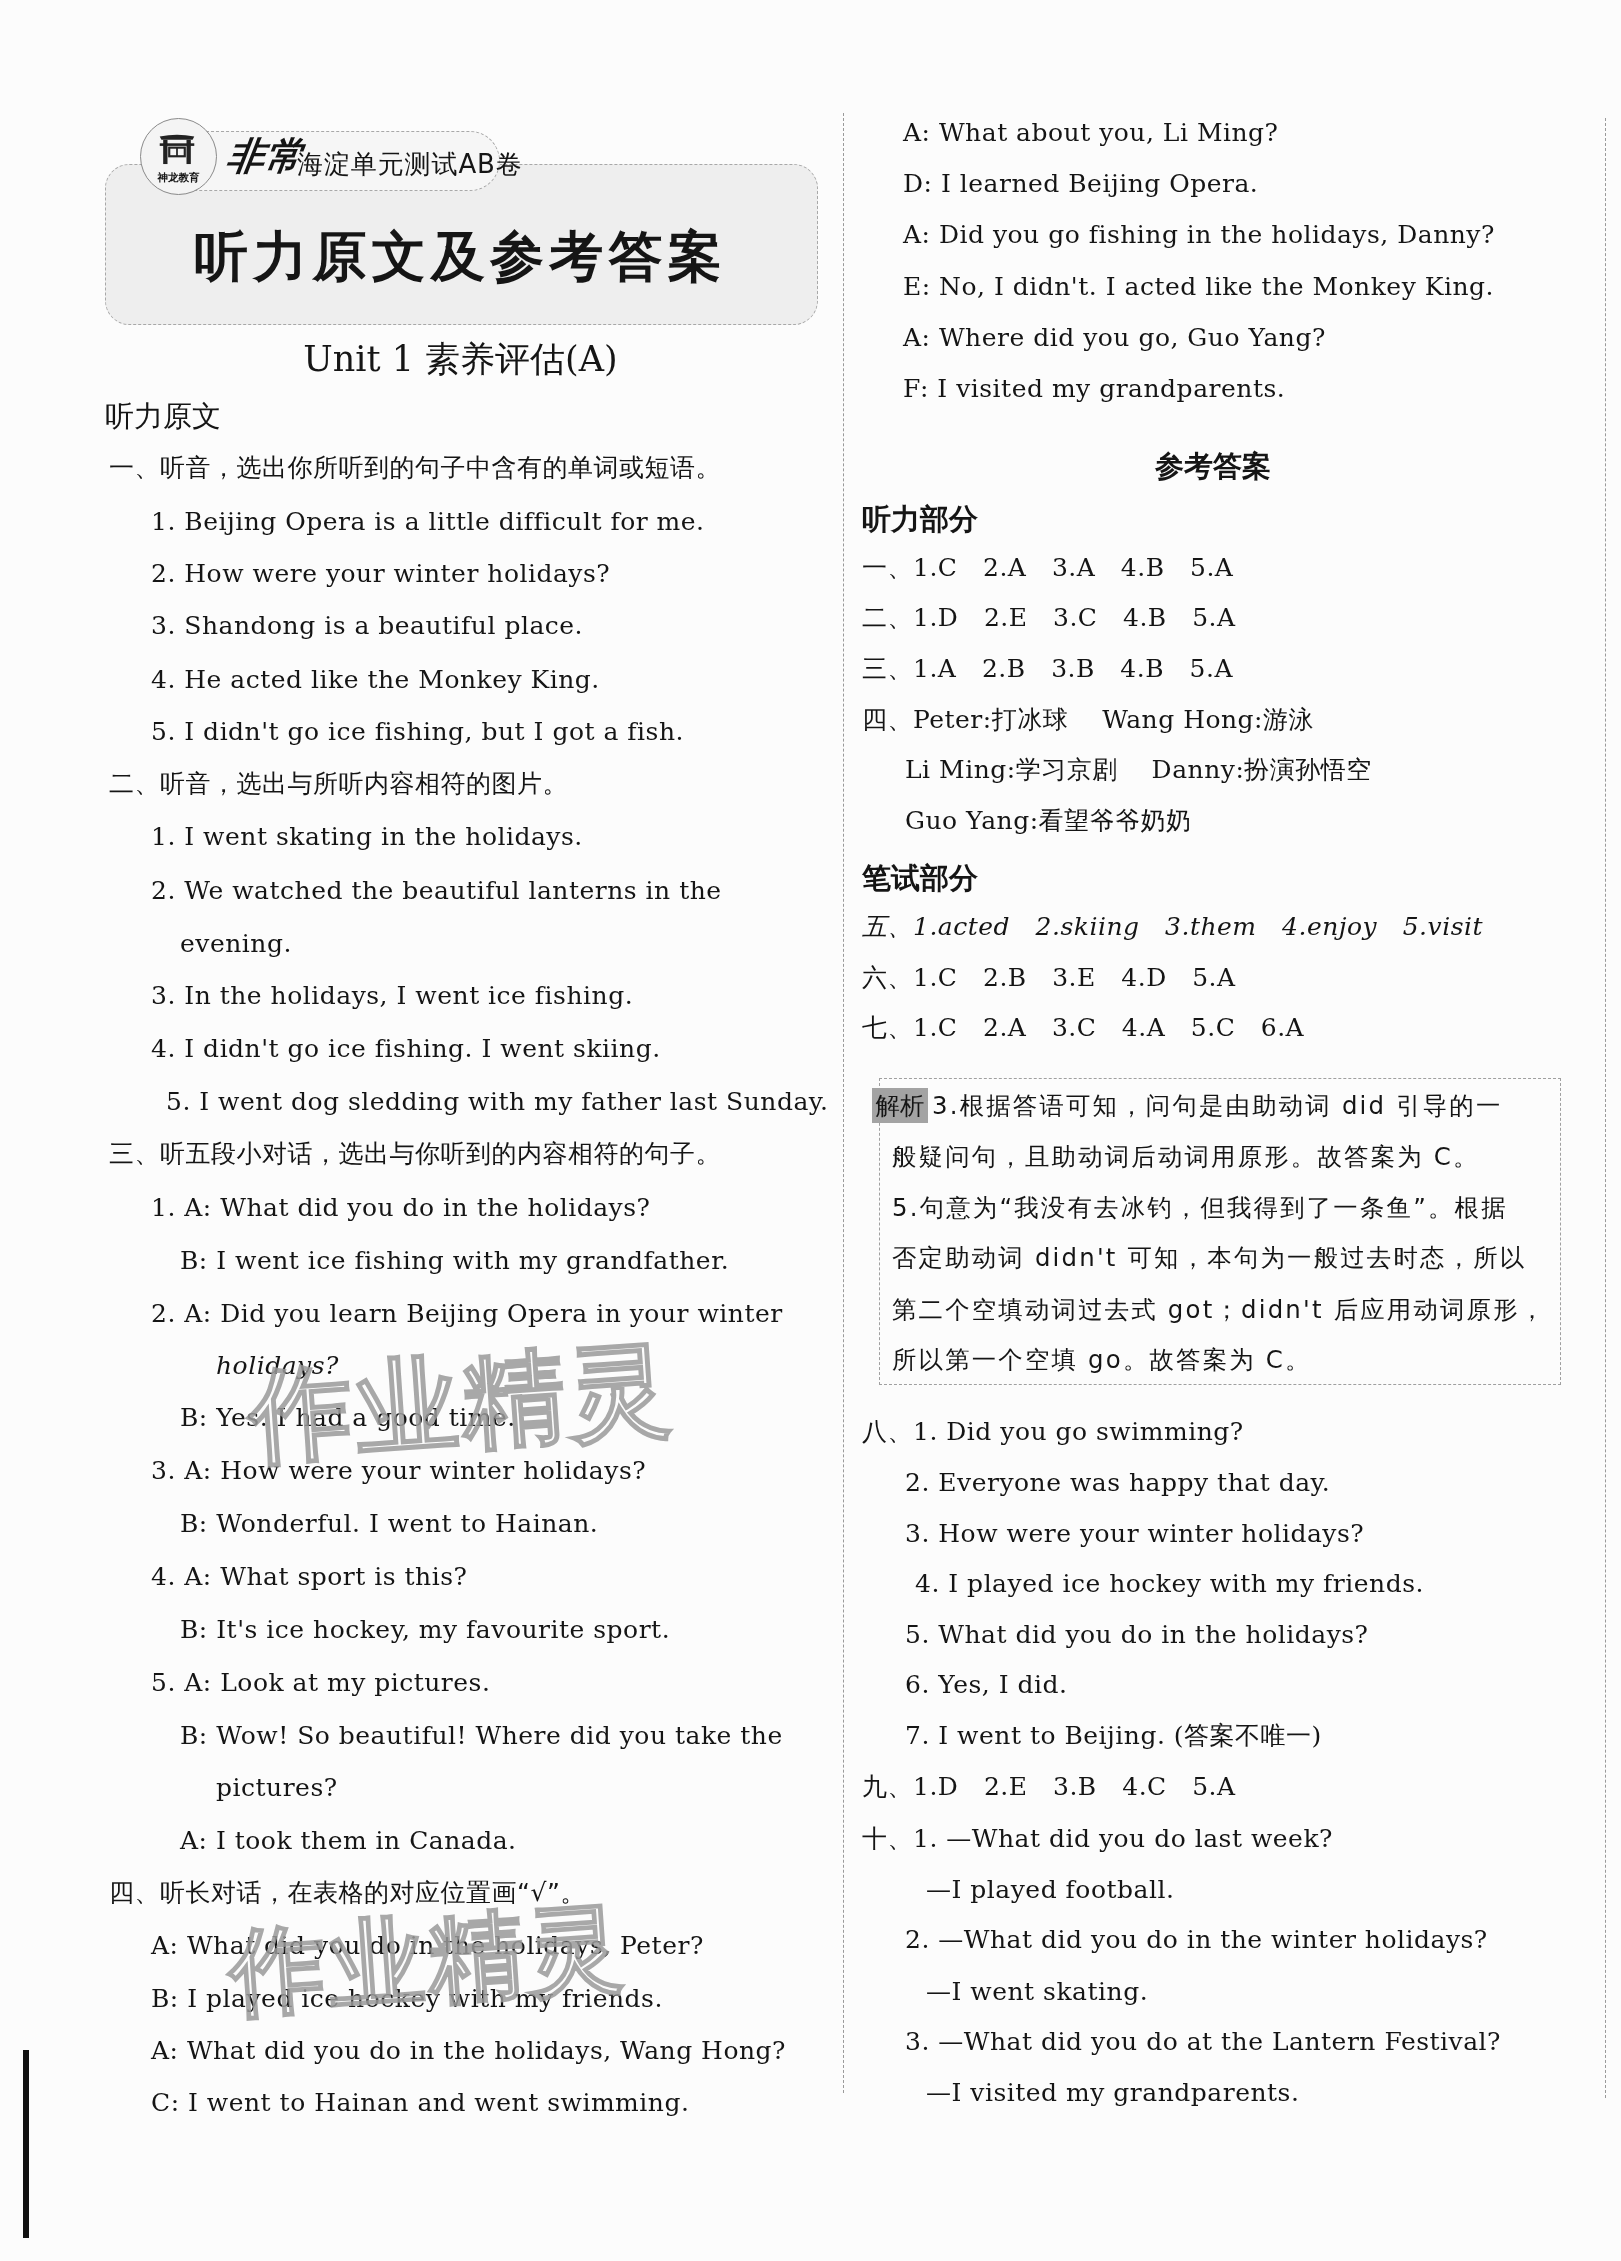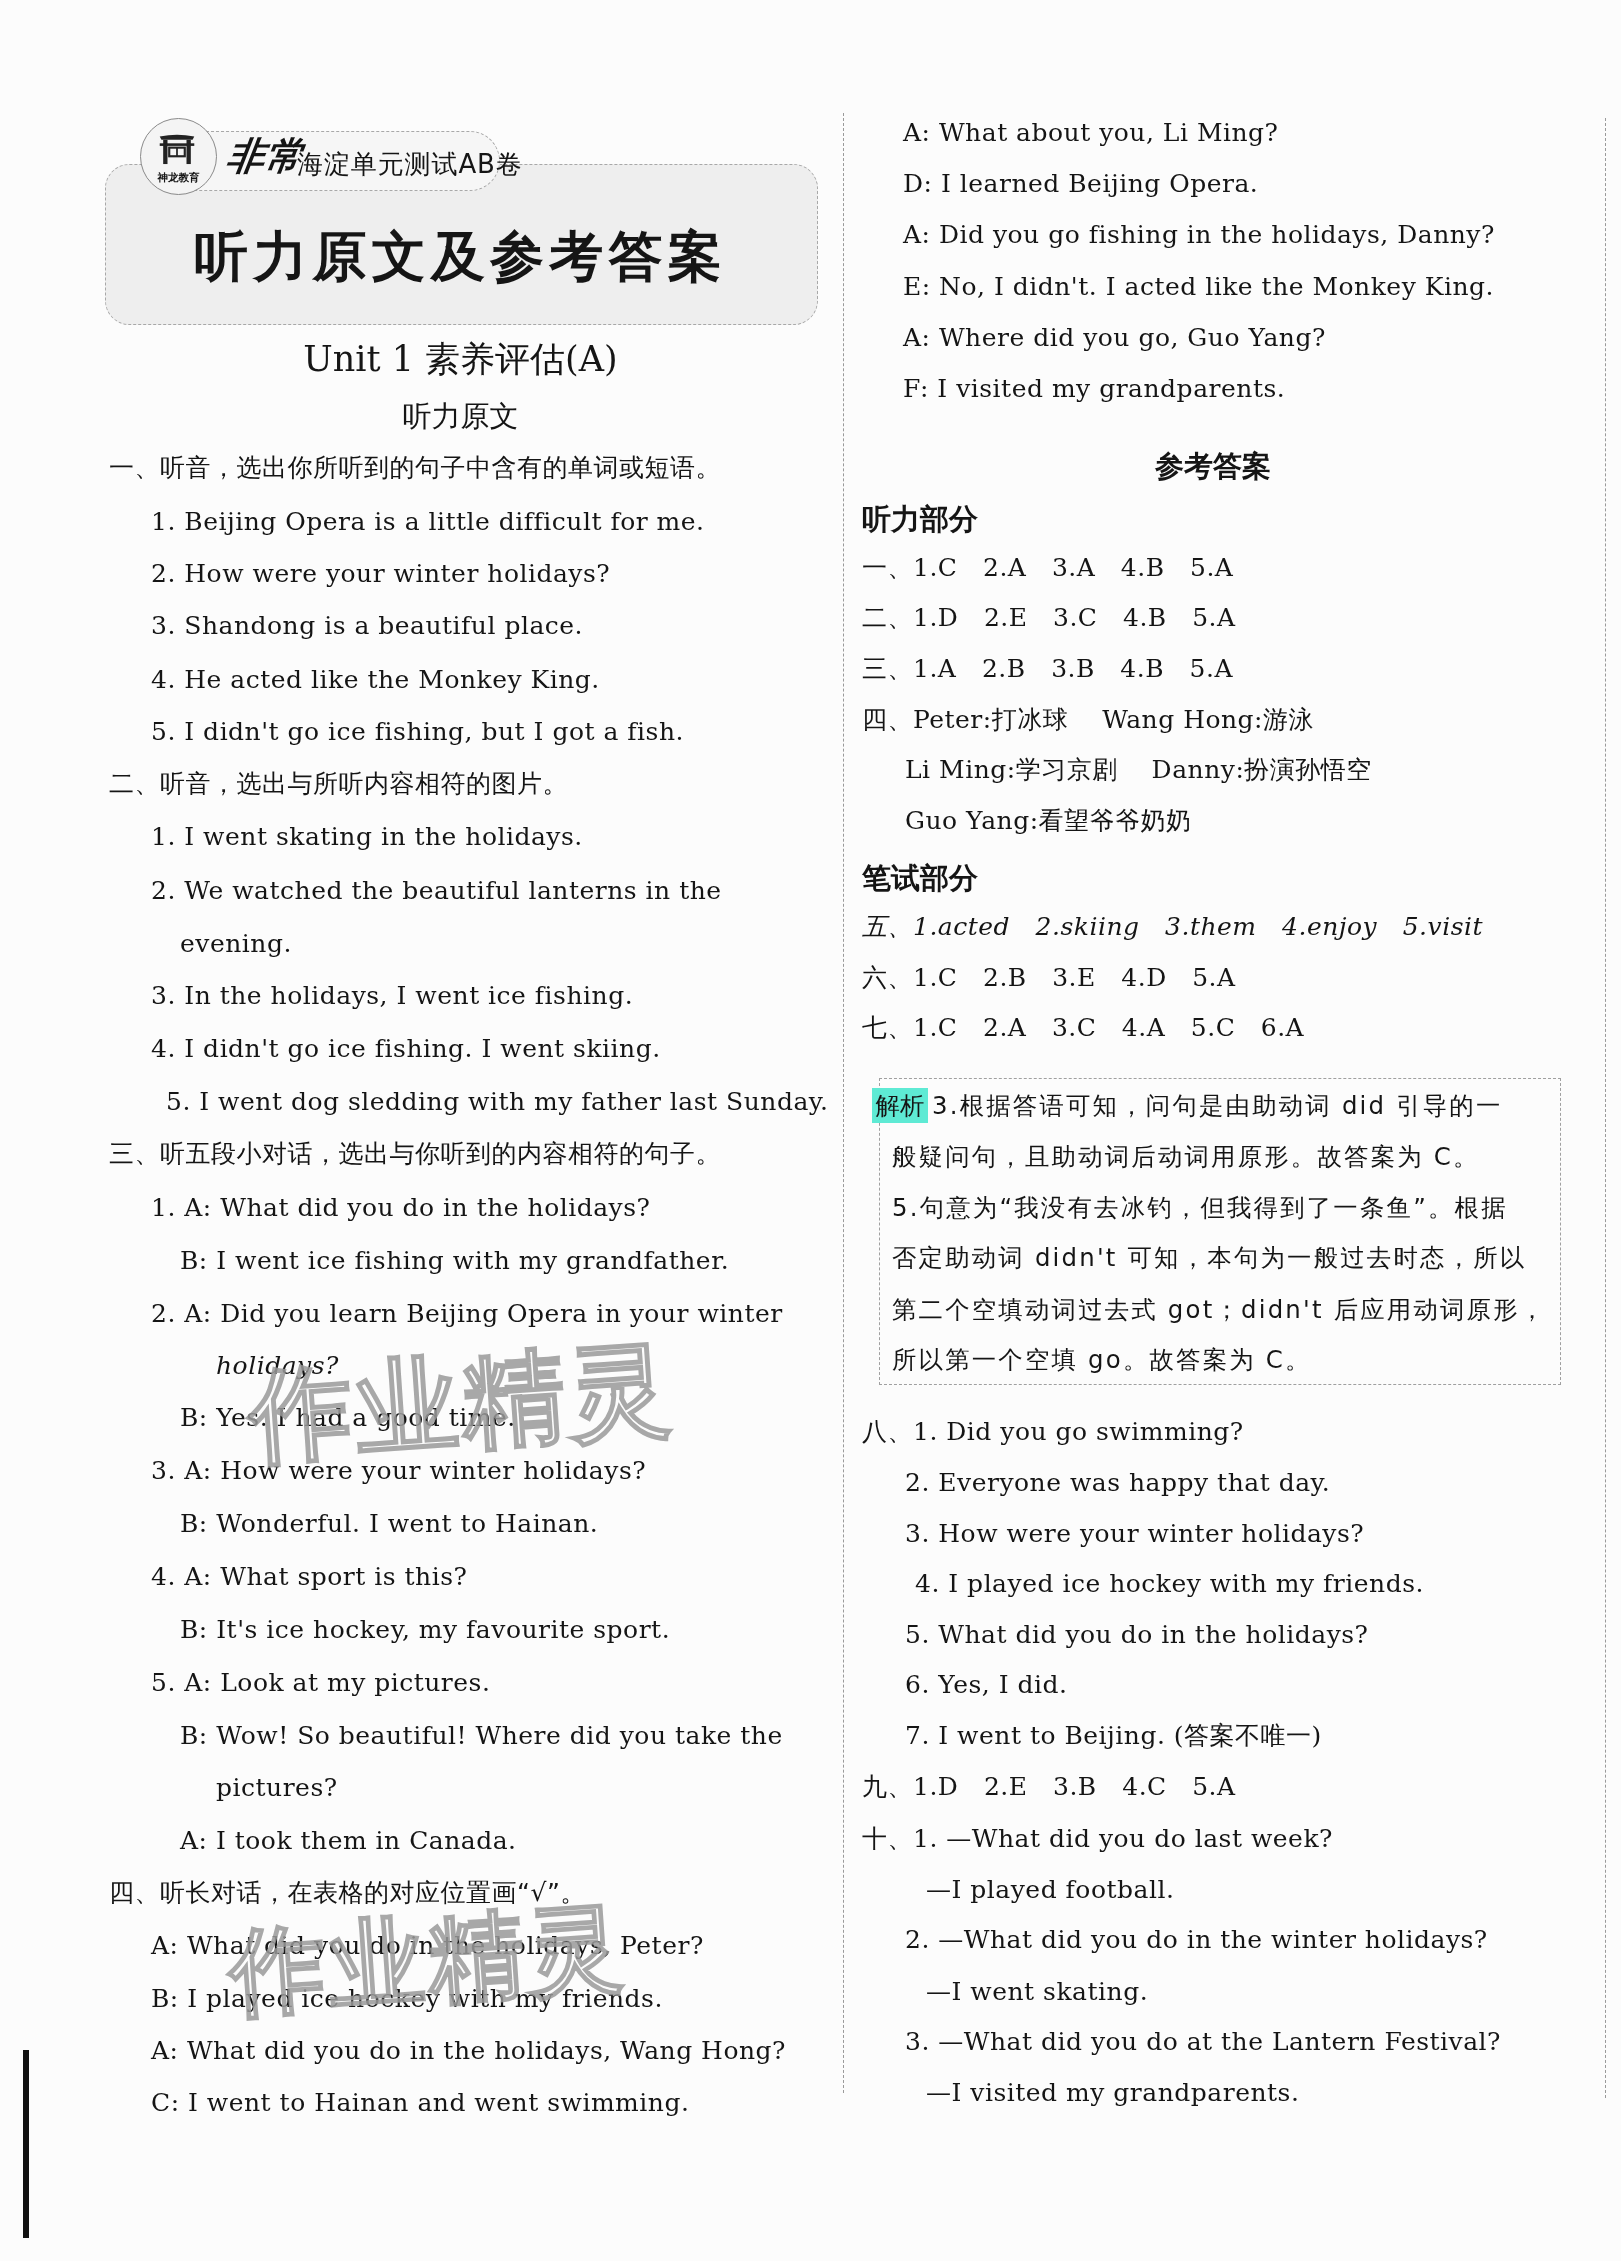--- a/index.html
+++ b/index.html
@@ -30,29 +30,29 @@
     position: absolute; left: 140px; top: 118px; width: 75px; height: 75px;
     border-radius: 50%; background: #f4f4f4; border: 1.7px solid #8a8a8a;
   }
   .logo-gate { position: absolute; left: 17.4px; top: 12.2px; width: 38px; height: 35px; }
   .logo-text { position: absolute; left: 0; width: 75px; top: 52px; text-align: center; font-size: 10.5px; font-weight: bold; }
   .brand-script { position: absolute; left: 227px; top: 131px; font-size: 38px; font-weight: bold; font-style: italic; font-family: "DejaVu Serif", serif; transform: skew(-8deg); }
   .brand-name { position: absolute; left: 297px; top: 147px; font-size: 26px; font-family: "DejaVu Sans", sans-serif; letter-spacing: 0.9px; }
   .main-title { position: absolute; left: 105px; width: 711px; top: 221px; text-align: center; font-size: 54px; font-weight: bold; font-family: "DejaVu Sans", sans-serif; letter-spacing: 5.2px; }
 
   .unit-title { position: absolute; left: 105px; width: 711px; top: 336px; text-align: center; font-size: 35px; }
-  .sub-title  { position: absolute; left: 105px; width: 711px; top: 397px; text-align: center; font-size: 29px; font-family: "DejaVu Sans", sans-serif; }
+  .sub-title  { position: absolute; left: 105px; width: 711px; top: 397px; text-align: left; font-size: 29px; font-family: "DejaVu Sans", sans-serif; }
   .ans-title  { position: absolute; left: 864px; width: 698px; top: 447px; text-align: center; font-size: 29px; font-family: "DejaVu Sans", sans-serif; font-weight: bold; }
   .part-title { font-size: 29px; font-weight: bold; font-family: "DejaVu Sans", sans-serif; }
 
   .analysis-box {
     position: absolute; left: 879px; top: 1078px; width: 680px; height: 305px;
     border: 1.7px dashed #a0a0a0;
   }
-  .analysis-tag { font-size: 24.4px; font-family: "DejaVu Sans", sans-serif; background: #5eead4; padding: 1.7px 3.5px; }
+  .analysis-tag { font-size: 24.4px; font-family: "DejaVu Sans", sans-serif; background: #a3a3a3; padding: 1.7px 3.5px; }
   .analysis-line { font-size: 24.4px; letter-spacing: 2.2px; }
 
   .watermark {
     position: absolute; font-family: "DejaVu Sans", sans-serif; font-weight: bold;
     color: transparent; -webkit-text-stroke: 1.7px #9a9a9a; letter-spacing: 3.5px;
     transform: rotate(-4deg); opacity: 0.85;
   }
 </style>
 </head>
 <body>

